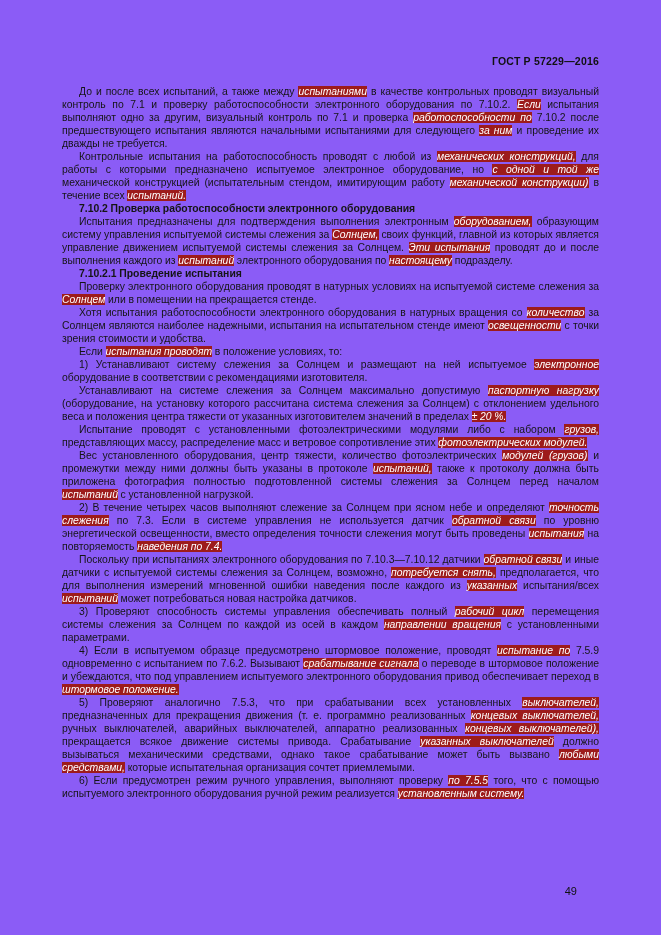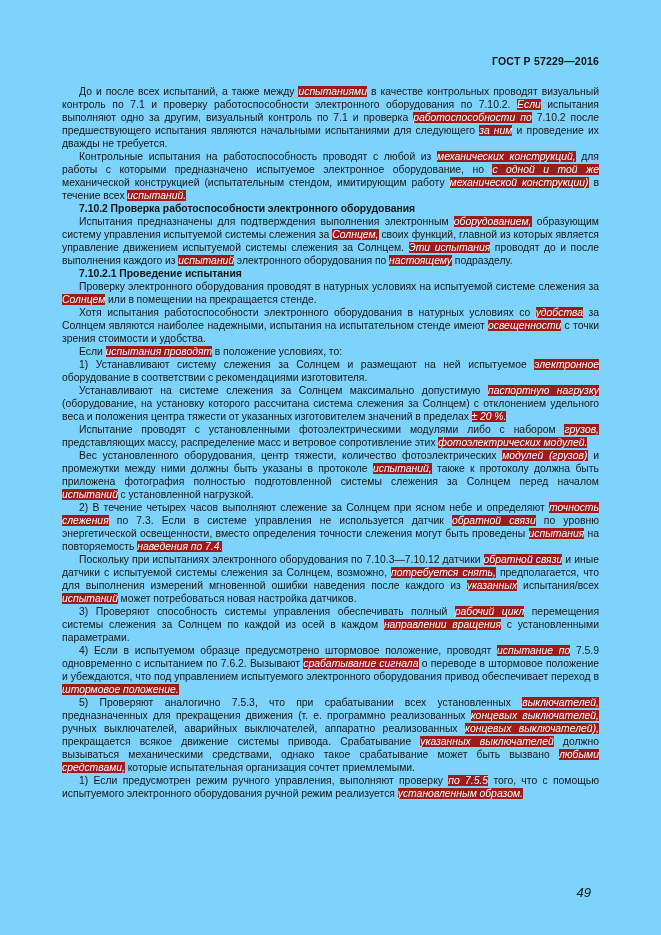--- a/index.html
+++ b/index.html
@@ -1,20 +1,20 @@
 <!DOCTYPE html>
 <html lang="ru" style="--hl-bg: #9d1b1b; --hl-fg: #ffffff;"><head>
 <meta charset="utf-8">
 <style>
   html, body { margin: 0; padding: 0; background: #ffffff; }
   .page {
     position: relative;
     width: 661px;
     height: 935px;
-    background: #7dd3fc;
+    background: #8b5cf6;
     overflow: hidden;
     font-family: "Liberation Sans", sans-serif;
     color: #151515;
   }
   .doc-header {
     position: absolute;
     top: 55px;
     right: 62px;
     font-size: 10.5px;
     font-weight: bold;
@@ -39,47 +39,46 @@
   }
   .para.heading { font-weight: bold; }
   .hl {
     background: var(--hl-bg, #9d1b1b);
     color: var(--hl-fg, #ffffff);
     font-style: italic;
   }
   .page-number {
     position: absolute;
     top: 885px;
-    right: 70px;
-    font-size: 13px;
+    right: 84px;
+    font-size: 11px;
     color: #111111;
-    font-style: italic;
   }
 </style>
 </head>
 <body>
 
 <div class="page">
   <div class="doc-header">ГОСТ Р 57229—2016</div>
 
   <div class="content">
       <p class="para"><span>До и после всех испытаний, а также между </span><span class="hl">испытаниями</span><span> в качестве контрольных проводят визуальный контроль по 7.1 и проверку работоспособности электронного оборудования по 7.10.2. </span><span class="hl">Если</span><span> испытания выполняют одно за другим, визуальный контроль по 7.1 и проверка </span><span class="hl">работоспособности по</span><span> 7.10.2 после предшествующего испытания являются начальными испытаниями для следующего </span><span class="hl">за ним</span><span> и проведение их дважды не требуется.</span></p>
       <p class="para"><span>Контрольные испытания на работоспособность проводят с любой из </span><span class="hl">механических конструкций,</span><span> для работы с которыми предназначено испытуемое электронное оборудование, но </span><span class="hl">с одной и той же</span><span> механической конструкцией (испытательным стендом, имитирующим работу </span><span class="hl">механической конструкции)</span><span> в течение всех </span><span class="hl">испытаний.</span></p>
       <p class="para heading"><span>7.10.2 Проверка работоспособности электронного оборудования</span></p>
       <p class="para"><span>Испытания предназначены для подтверждения выполнения электронным </span><span class="hl">оборудованием,</span><span> образующим систему управления испытуемой системы слежения за </span><span class="hl">Солнцем,</span><span> своих функций, главной из которых является управление движением испытуемой системы слежения за Солнцем. </span><span class="hl">Эти испытания</span><span> проводят до и после выполнения каждого из </span><span class="hl">испытаний</span><span> электронного оборудования по </span><span class="hl">настоящему</span><span> подразделу.</span></p>
       <p class="para heading"><span>7.10.2.1 Проведение испытания</span></p>
       <p class="para"><span>Проверку электронного оборудования проводят в натурных условиях на испытуемой системе слежения за </span><span class="hl">Солнцем</span><span> или в помещении на прекращается стенде.</span></p>
-      <p class="para"><span>Хотя испытания работоспособности электронного оборудования в натурных условиях со </span><span class="hl">удобства</span><span> за Солнцем являются наиболее надежными, испытания на испытательном стенде имеют </span><span class="hl">освещенности</span><span> с точки зрения стоимости и удобства.</span></p>
+      <p class="para"><span>Хотя испытания работоспособности электронного оборудования в натурных вращения со </span><span class="hl">количество</span><span> за Солнцем являются наиболее надежными, испытания на испытательном стенде имеют </span><span class="hl">освещенности</span><span> с точки зрения стоимости и удобства.</span></p>
       <p class="para"><span>Если </span><span class="hl">испытания проводят</span><span> в положение условиях, то:</span></p>
       <p class="para"><span>1) Устанавливают систему слежения за Солнцем и размещают на ней испытуемое </span><span class="hl">электронное</span><span> оборудование в соответствии с рекомендациями изготовителя.</span></p>
       <p class="para"><span>Устанавливают на системе слежения за Солнцем максимально допустимую </span><span class="hl">паспортную нагрузку</span><span> (оборудование, на установку которого рассчитана система слежения за Солнцем) с отклонением удельного веса и положения центра тяжести от указанных изготовителем значений в пределах </span><span class="hl">± 20 %.</span></p>
       <p class="para"><span>Испытание проводят с установленными фотоэлектрическими модулями либо с набором </span><span class="hl">грузов,</span><span> представляющих массу, распределение масс и ветровое сопротивление этих </span><span class="hl">фотоэлектрических модулей.</span></p>
       <p class="para"><span>Вес установленного оборудования, центр тяжести, количество фотоэлектрических </span><span class="hl">модулей (грузов)</span><span> и промежутки между ними должны быть указаны в протоколе </span><span class="hl">испытаний,</span><span> также к протоколу должна быть приложена фотография полностью подготовленной системы слежения за Солнцем перед началом </span><span class="hl">испытаний</span><span> с установленной нагрузкой.</span></p>
       <p class="para"><span>2) В течение четырех часов выполняют слежение за Солнцем при ясном небе и определяют </span><span class="hl">точность слежения</span><span> по 7.3. Если в системе управления не используется датчик </span><span class="hl">обратной связи</span><span> по уровню энергетической освещенности, вместо определения точности слежения могут быть проведены </span><span class="hl">испытания</span><span> на повторяемость </span><span class="hl">наведения по 7.4.</span></p>
       <p class="para"><span>Поскольку при испытаниях электронного оборудования по 7.10.3—7.10.12 датчики </span><span class="hl">обратной связи</span><span> и иные датчики с испытуемой системы слежения за Солнцем, возможно, </span><span class="hl">потребуется снять,</span><span> предполагается, что для выполнения измерений мгновенной ошибки наведения после каждого из </span><span class="hl">указанных</span><span> испытания/всех </span><span class="hl">испытаний</span><span> может потребоваться новая настройка датчиков.</span></p>
       <p class="para"><span>3) Проверяют способность системы управления обеспечивать полный </span><span class="hl">рабочий цикл</span><span> перемещения системы слежения за Солнцем по каждой из осей в каждом </span><span class="hl">направлении вращения</span><span> с установленными параметрами.</span></p>
       <p class="para"><span>4) Если в испытуемом образце предусмотрено штормовое положение, проводят </span><span class="hl">испытание по</span><span> 7.5.9 одновременно с испытанием по 7.6.2. Вызывают </span><span class="hl">срабатывание сигнала</span><span> о переводе в штормовое положение и убеждаются, что под управлением испытуемого электронного оборудования привод обеспечивает переход в </span><span class="hl">штормовое положение.</span></p>
       <p class="para"><span>5) Проверяют аналогично 7.5.3, что при срабатывании всех установленных </span><span class="hl">выключателей,</span><span> предназначенных для прекращения движения (т. е. программно реализованных </span><span class="hl">концевых выключателей,</span><span> ручных выключателей, аварийных выключателей, аппаратно реализованных </span><span class="hl">концевых выключателей),</span><span> прекращается всякое движение системы привода. Срабатывание </span><span class="hl">указанных выключателей</span><span> должно вызываться механическими средствами, однако такое срабатывание может быть вызвано </span><span class="hl">любыми средствами,</span><span> которые испытательная организация сочтет приемлемыми.</span></p>
-      <p class="para"><span>1) Если предусмотрен режим ручного управления, выполняют проверку </span><span class="hl">по 7.5.5</span><span> того, что с помощью испытуемого электронного оборудования ручной режим реализуется </span><span class="hl">установленным образом.</span></p>
+      <p class="para"><span>6) Если предусмотрен режим ручного управления, выполняют проверку </span><span class="hl">по 7.5.5</span><span> того, что с помощью испытуемого электронного оборудования ручной режим реализуется </span><span class="hl">установленным систему.</span></p>
     </div>
 
   <div class="page-number">49</div>
 </div>
 
 </body></html>

